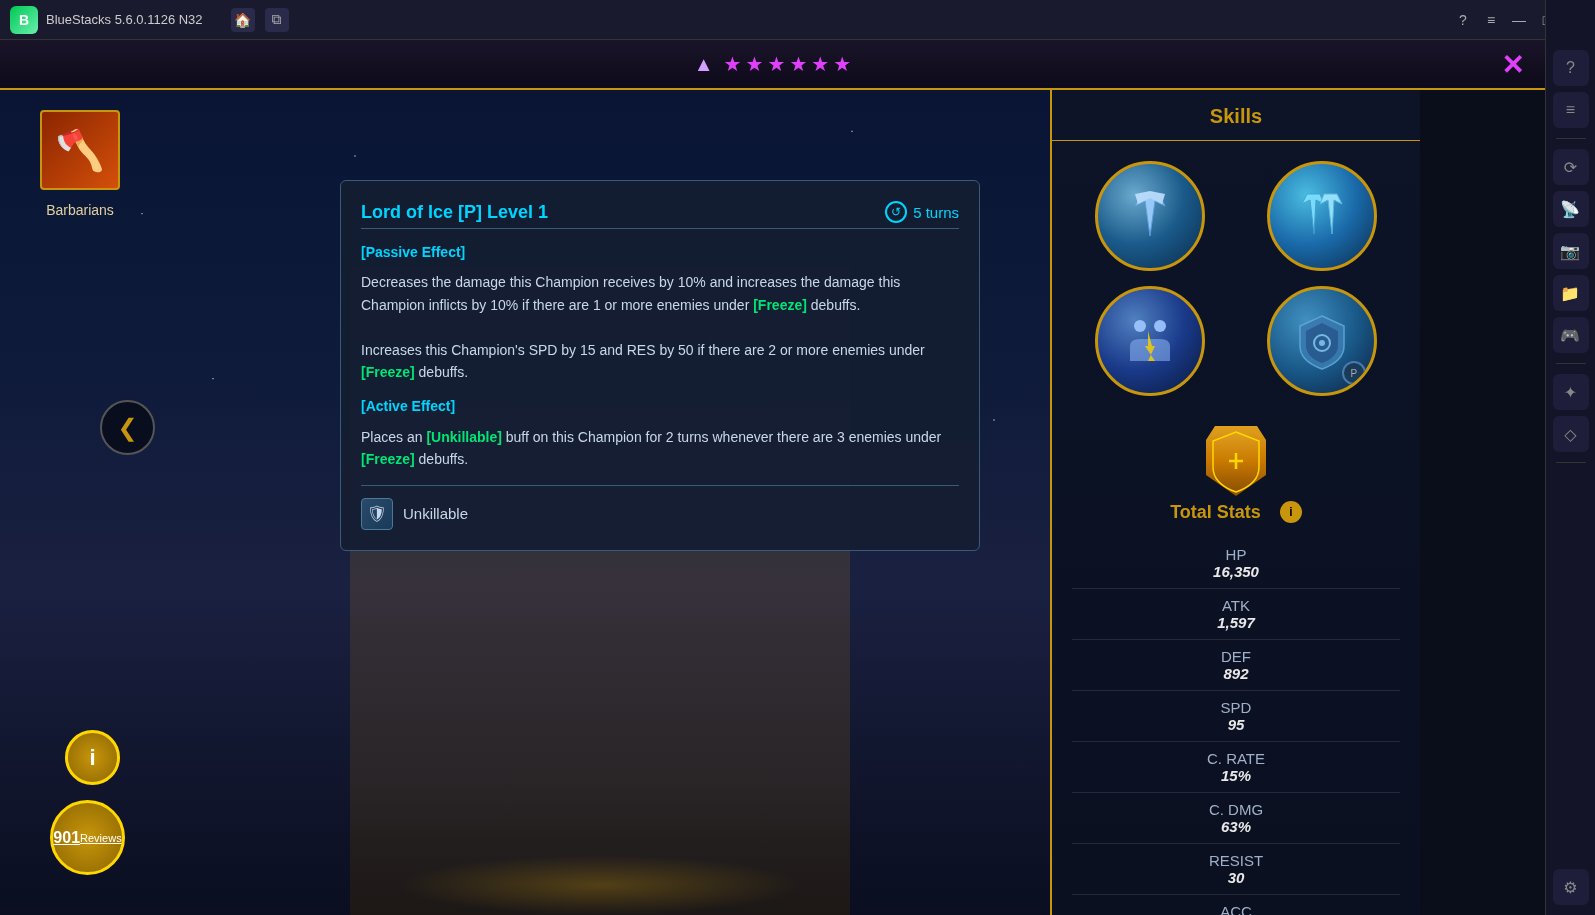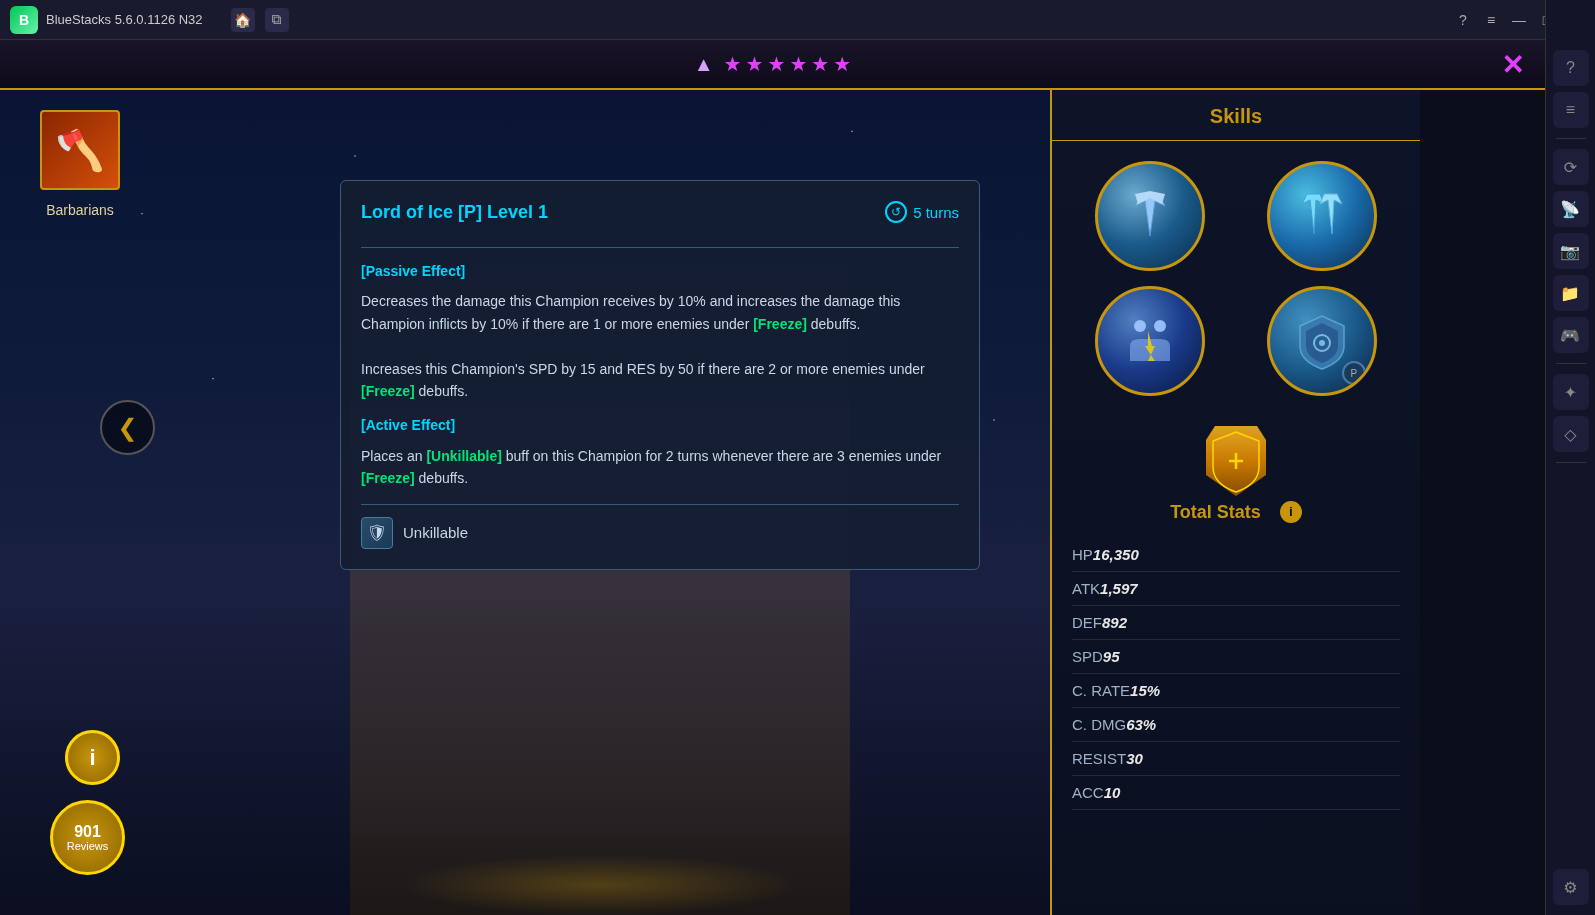--- a/index.html
+++ b/index.html
@@ -157,22 +157,22 @@
     }
 
     
     .reviews-btn {
       position: absolute;
       bottom: 40px; left: 50px;
       width: 75px; height: 75px;
       border-radius: 50%;
       background: radial-gradient(circle, #c8960c, #8b6500);
       border: 3px solid #ffd700;
-      display: flex; flex-direction: column; align-items: center; justify-content: center;
-      color: #fff; font-size: 11px; cursor: pointer;
+      display: flex; flex-direction: row; align-items: center; justify-content: center;
+      color: #fff; font-size: 11px; cursor: pointer; text-decoration: underline;
     }
     .reviews-count {
       font-size: 16px; font-weight: bold; line-height: 1;
     }
 
     
     .back-arrow {
       position: absolute;
       top: 310px; left: 100px;
       width: 55px; height: 55px;
@@ -192,21 +192,21 @@
       border: 1px solid #3a5a7a;
       border-radius: 6px;
       padding: 20px;
       z-index: 50;
     }
     .skill-header {
       display: flex;
       justify-content: space-between;
       align-items: center;
       margin-bottom: 12px;
-      padding-bottom: 24px;
+      padding-bottom: 5px;
       border-bottom: 1px solid #3a5a7a;
     }
     .skill-name {
       color: #00d4ff;
       font-size: 18px;
       font-weight: bold;
     }
     .skill-turns {
       display: flex; align-items: center; gap: 6px;
       color: #00d4ff; font-size: 15px;
@@ -326,24 +326,25 @@
     .info-circle {
       width: 22px; height: 22px;
       border-radius: 50%;
       background: #c8960c;
       display: flex; align-items: center; justify-content: center;
       color: #000; font-size: 12px; font-weight: bold;
       cursor: pointer;
     }
     .stat-row {
       display: flex;
-      justify-content: flex-start;
+      justify-content: center;
       align-items: center;
       padding: 8px 0;
       border-bottom: 1px solid rgba(100,100,120,0.3);
+      flex-direction: column;
     }
     .stat-label {
       color: #a0b0c8;
       font-size: 15px;
     }
     .stat-value {
       color: #e8e8e8;
       font-size: 15px;
       font-weight: bold;
       font-style: italic;

